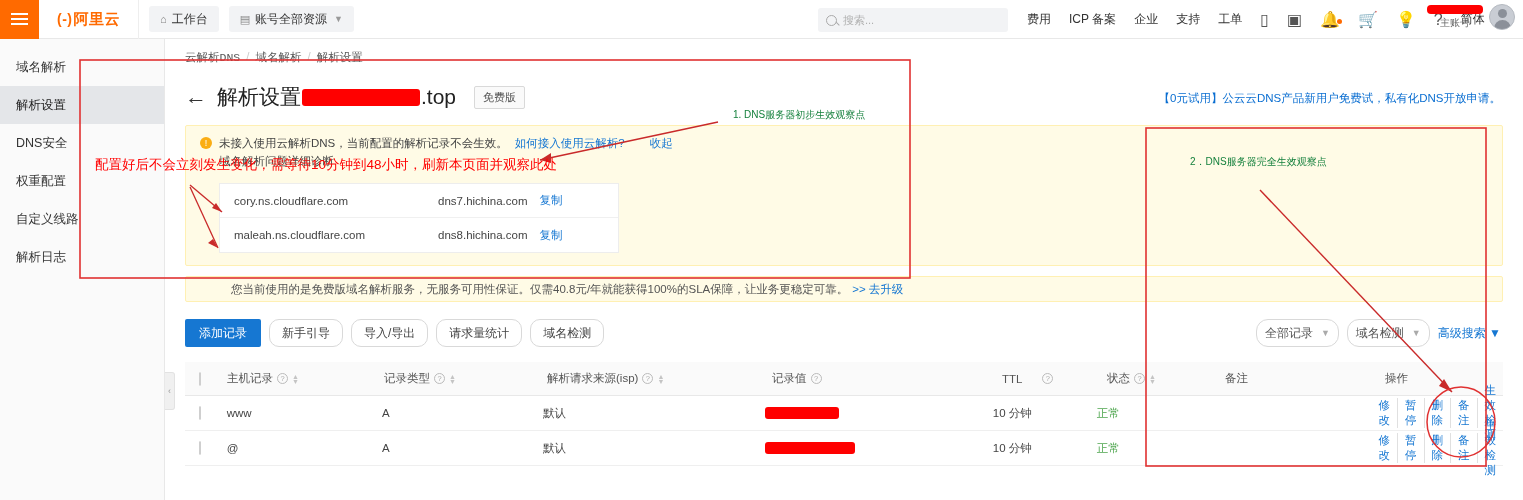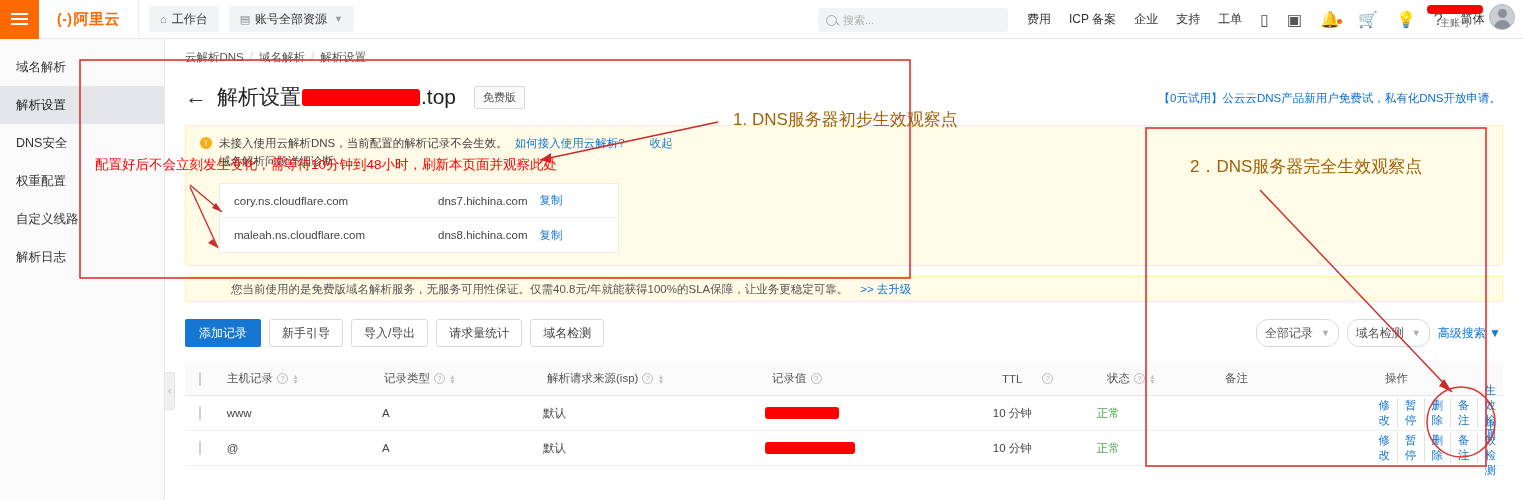--- a/index.html
+++ b/index.html
@@ -80,21 +80,21 @@
     background: #f0f0f0; border: 1px solid #e2e2e2; border-left: none;
     border-radius: 0 3px 3px 0; display: flex; align-items: center; justify-content: center;
     font-size: 9px; color: #999; cursor: pointer; z-index: 5;
   }
 
   
   .main { position: absolute; left: 165px; top: 39px; width: 1358px; height: 461px; background: #fff; }
 
   .breadcrumb { padding: 11px 0 0 20px; font-size: 11.5px; color: #555; display: flex; gap: 6px; }
   .breadcrumb .sep { color: #ccc; }
-  .breadcrumb a { color: #555; text-decoration: none; cursor: pointer; }
+  .breadcrumb a { color: #555; text-decoration: none; cursor: pointer; font-family: Liberation Mono, monospace; }
 
   .promo-right {
     position: absolute; right: 22px; top: 52px; font-size: 11.5px; color: #0a6ed1; cursor: pointer;
   }
   .howto {
     position: absolute; right: 22px; top: 92px; font-size: 11.5px; color: #1677d2; cursor: pointer;
     display: flex; align-items: center; gap: 4px;
   }
   .qmark { width:12px; height:12px; border:1px solid #1677d2; border-radius:50%; font-size:8px; display:flex; align-items:center; justify-content:center; }
 
@@ -135,21 +135,21 @@
   }
 
   
   .toolbar { margin: 17px 0 0 20px; display: flex; align-items: center; gap: 8px; position: relative; }
   .btn-primary {
     background: #1677d2; color: #fff; font-size: 12px; height: 28px; padding: 0 14px;
     border: none; border-radius: 2px; cursor: pointer; font-family: inherit;
   }
   .btn {
     background: #fff; color: #444; font-size: 12px; height: 28px; padding: 0 12px;
-    border: 1px solid #d9d9d9; border-radius: 3px; cursor: pointer; font-family: inherit;
+    border: 1px solid #d9d9d9; border-radius: 10px; cursor: pointer; font-family: inherit;
   }
   .tool-right { position: absolute; right: 22px; top: 0; display: flex; align-items: center; gap: 8px; }
   .sel {
     height: 28px; min-width: 74px; border: 1px solid #d9d9d9; border-radius: 12px; background: #fff;
     display: flex; align-items: center; justify-content: space-between; padding: 0 8px;
     font-size: 12px; color: #555; cursor: pointer; gap: 8px;
   }
   .sel .cv { color: #aaa; font-size: 9px; }
   .kw-box {
     height: 28px; width: 142px; border: 1px solid #d9d9d9; border-radius: 2px; background: #fff;
@@ -181,21 +181,21 @@
        display: inline-flex; align-items: center; justify-content: center; }
   .sorter { display: inline-flex; flex-direction: column; line-height: 5px; color: #c4c4c4; font-size: 7px; cursor: pointer; }
   .ok { color: #52a852; }
   .redact { height: 12px; background: #ff0000; border-radius: 3px; }
   .op-lnk { color: #1677d2; cursor: pointer; padding: 0 7px; border-right: 1px solid #e0e0e0; }
   .op-lnk.last { border-right: none; padding-right: 3px; }
 
   
   .ovl { position: absolute; left: 0; top: 0; width: 1523px; height: 500px; pointer-events: none; z-index: 40; }
   .anno-txt {
-    position: absolute; color: #a16207; font-size: 17px; white-space: nowrap;
+    position: absolute; color: #15803d; font-size: 10px; white-space: nowrap;
   }
   .anno-big {
     position: absolute; color: #ff0000; font-size: 13.5px; white-space: nowrap; font-weight: 500;
   }
   .wm {
     position: absolute; right: 10px; bottom: 2px; font-size: 30px; color: rgba(255,200,0,0.55);
     font-weight: bold; letter-spacing: -1px; font-family: "Liberation Serif", serif;
   }
 </style>
 </head>
@@ -322,21 +322,21 @@
           <div class="dns-c2">
             <span>dns8.hichina.com</span>
             <span class="lnk">复制</span>
           </div>
         </div>
       </div>
     </div>
 
     <div class="upgrade-bar">
       <span>您当前使用的是免费版域名解析服务，无服务可用性保证。仅需40.8元/年就能获得100%的SLA保障，让业务更稳定可靠。</span>
-      <span class="lnk" style="margin-left:12px">&gt;&gt; 去升级</span>
+      <span class="lnk" style="margin-left:4px">&gt;&gt; 去升级</span>
     </div>
 
     <div class="toolbar">
       <button class="btn-primary">添加记录</button>
       <button class="btn">新手引导</button>
       <button class="btn">导入/导出</button>
       <button class="btn">请求量统计</button>
       <button class="btn">域名检测</button>
 
       <div class="tool-right">

